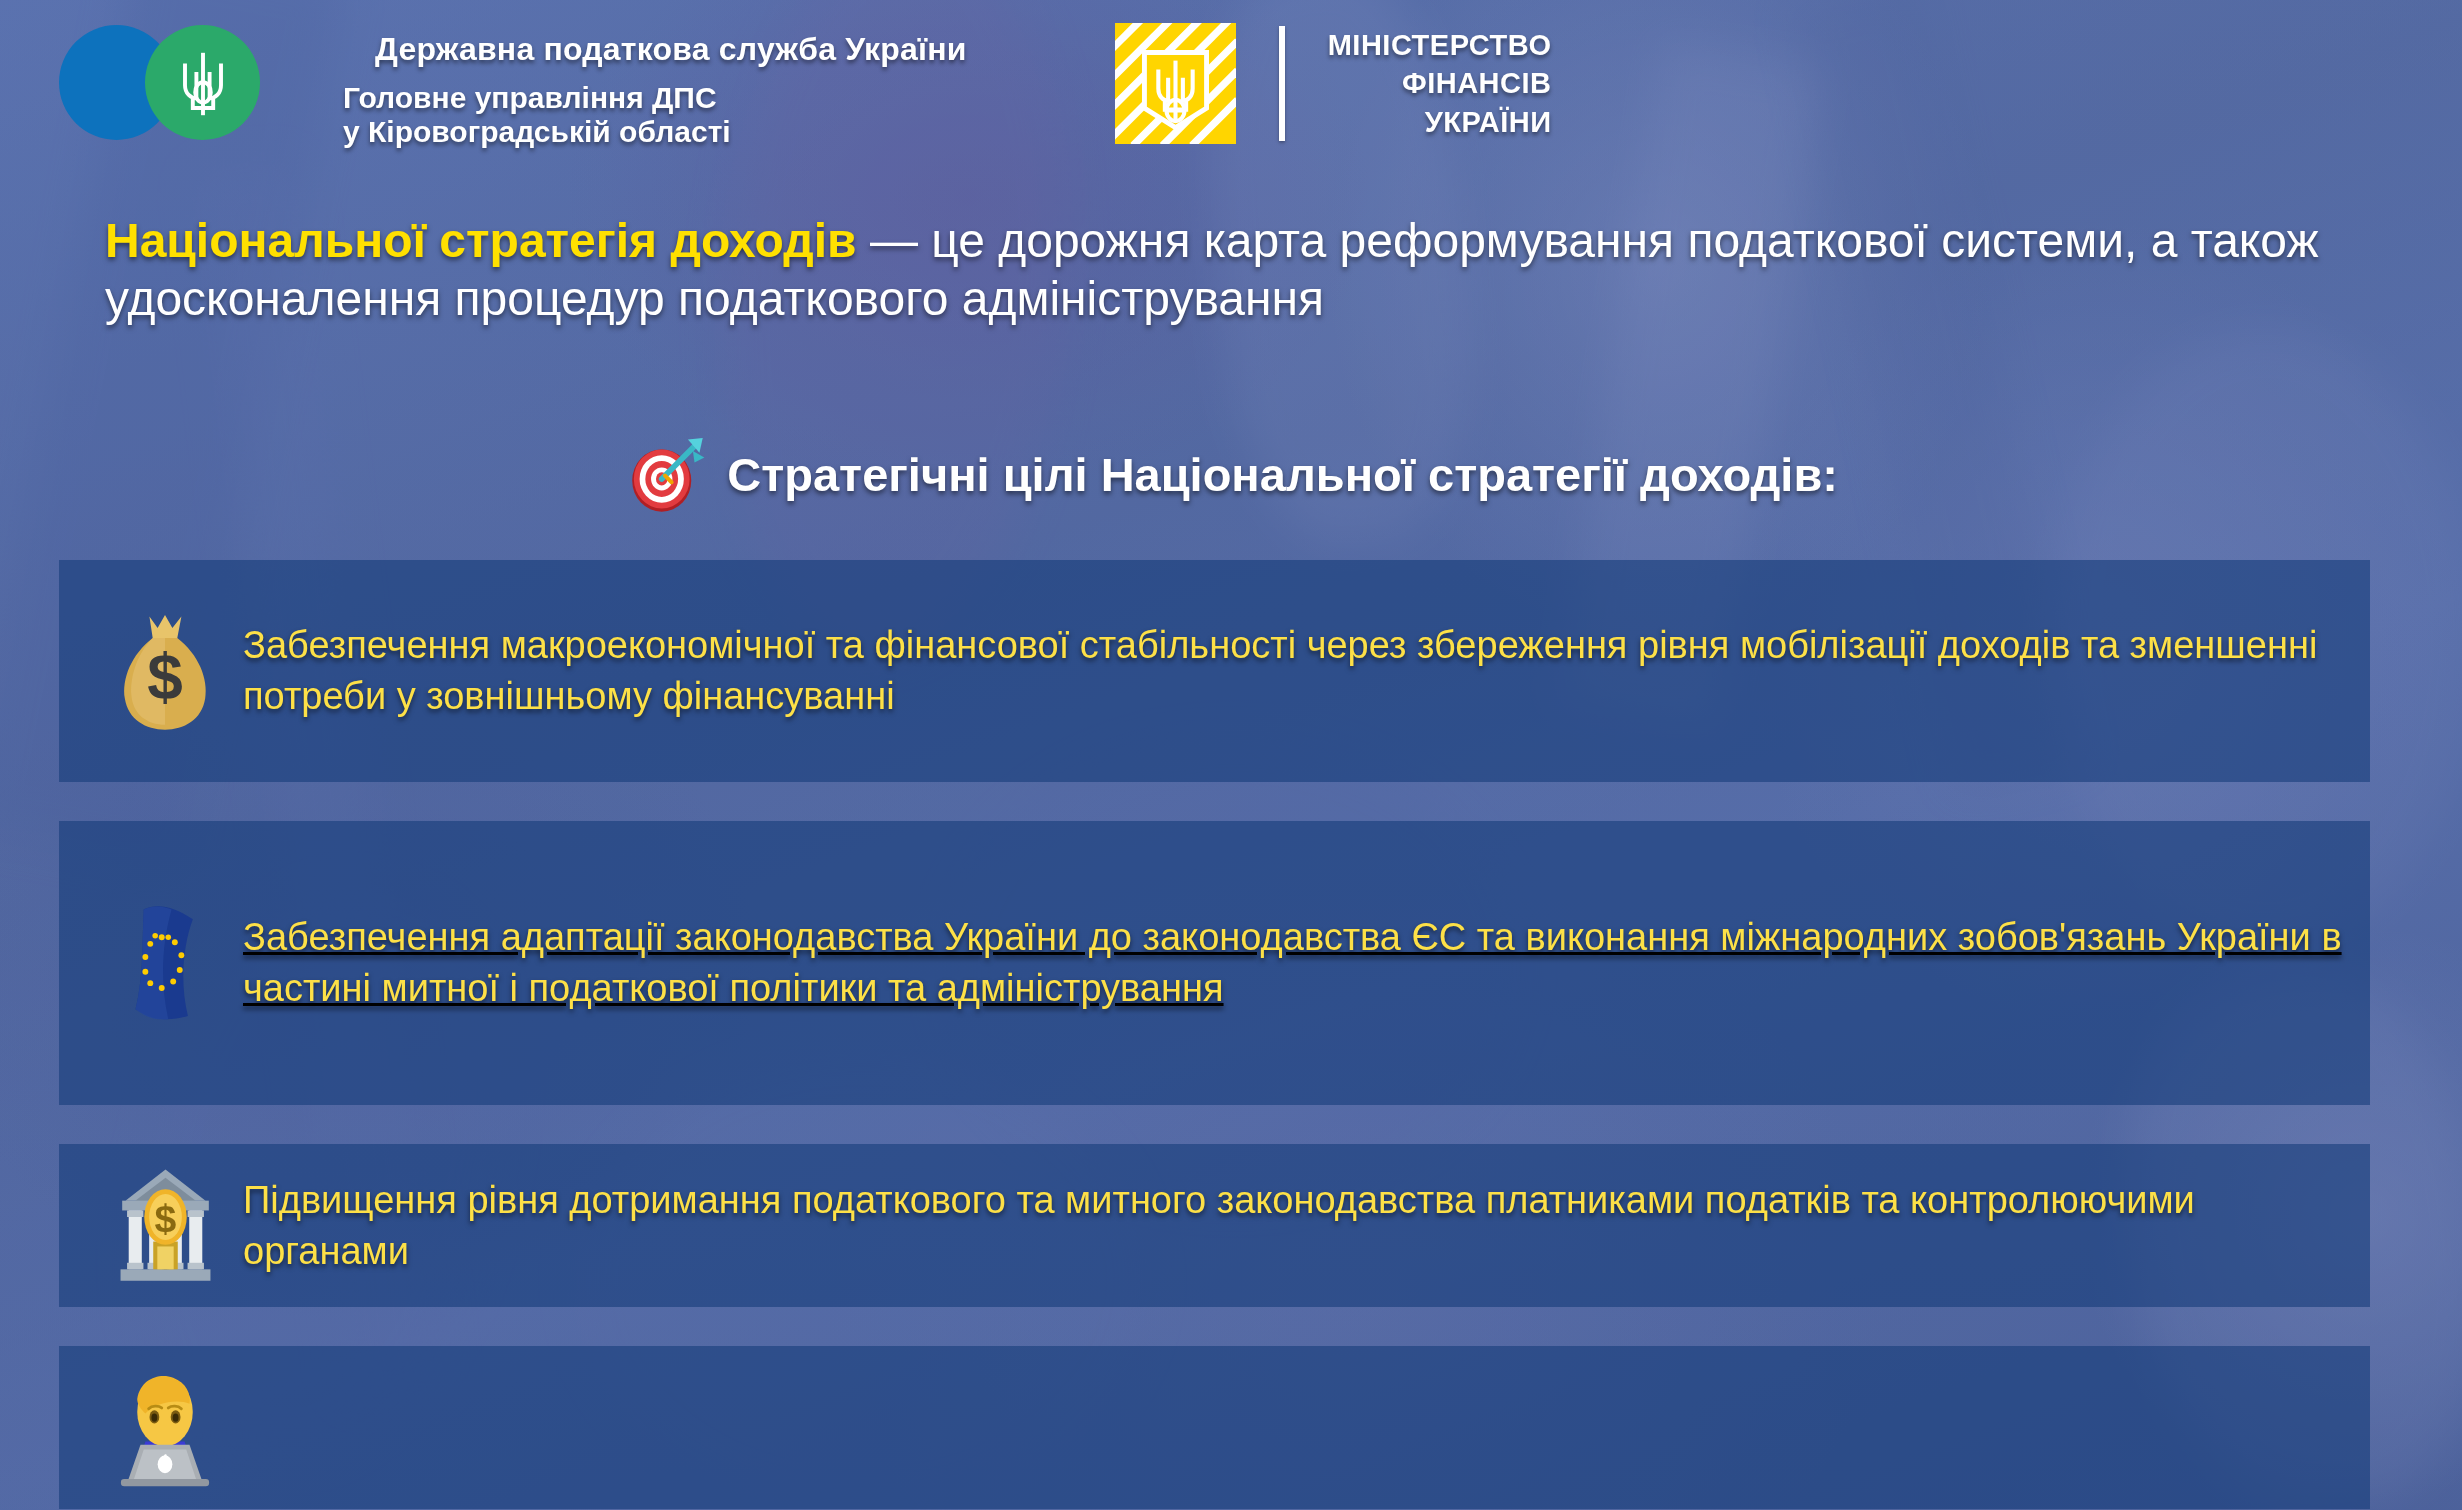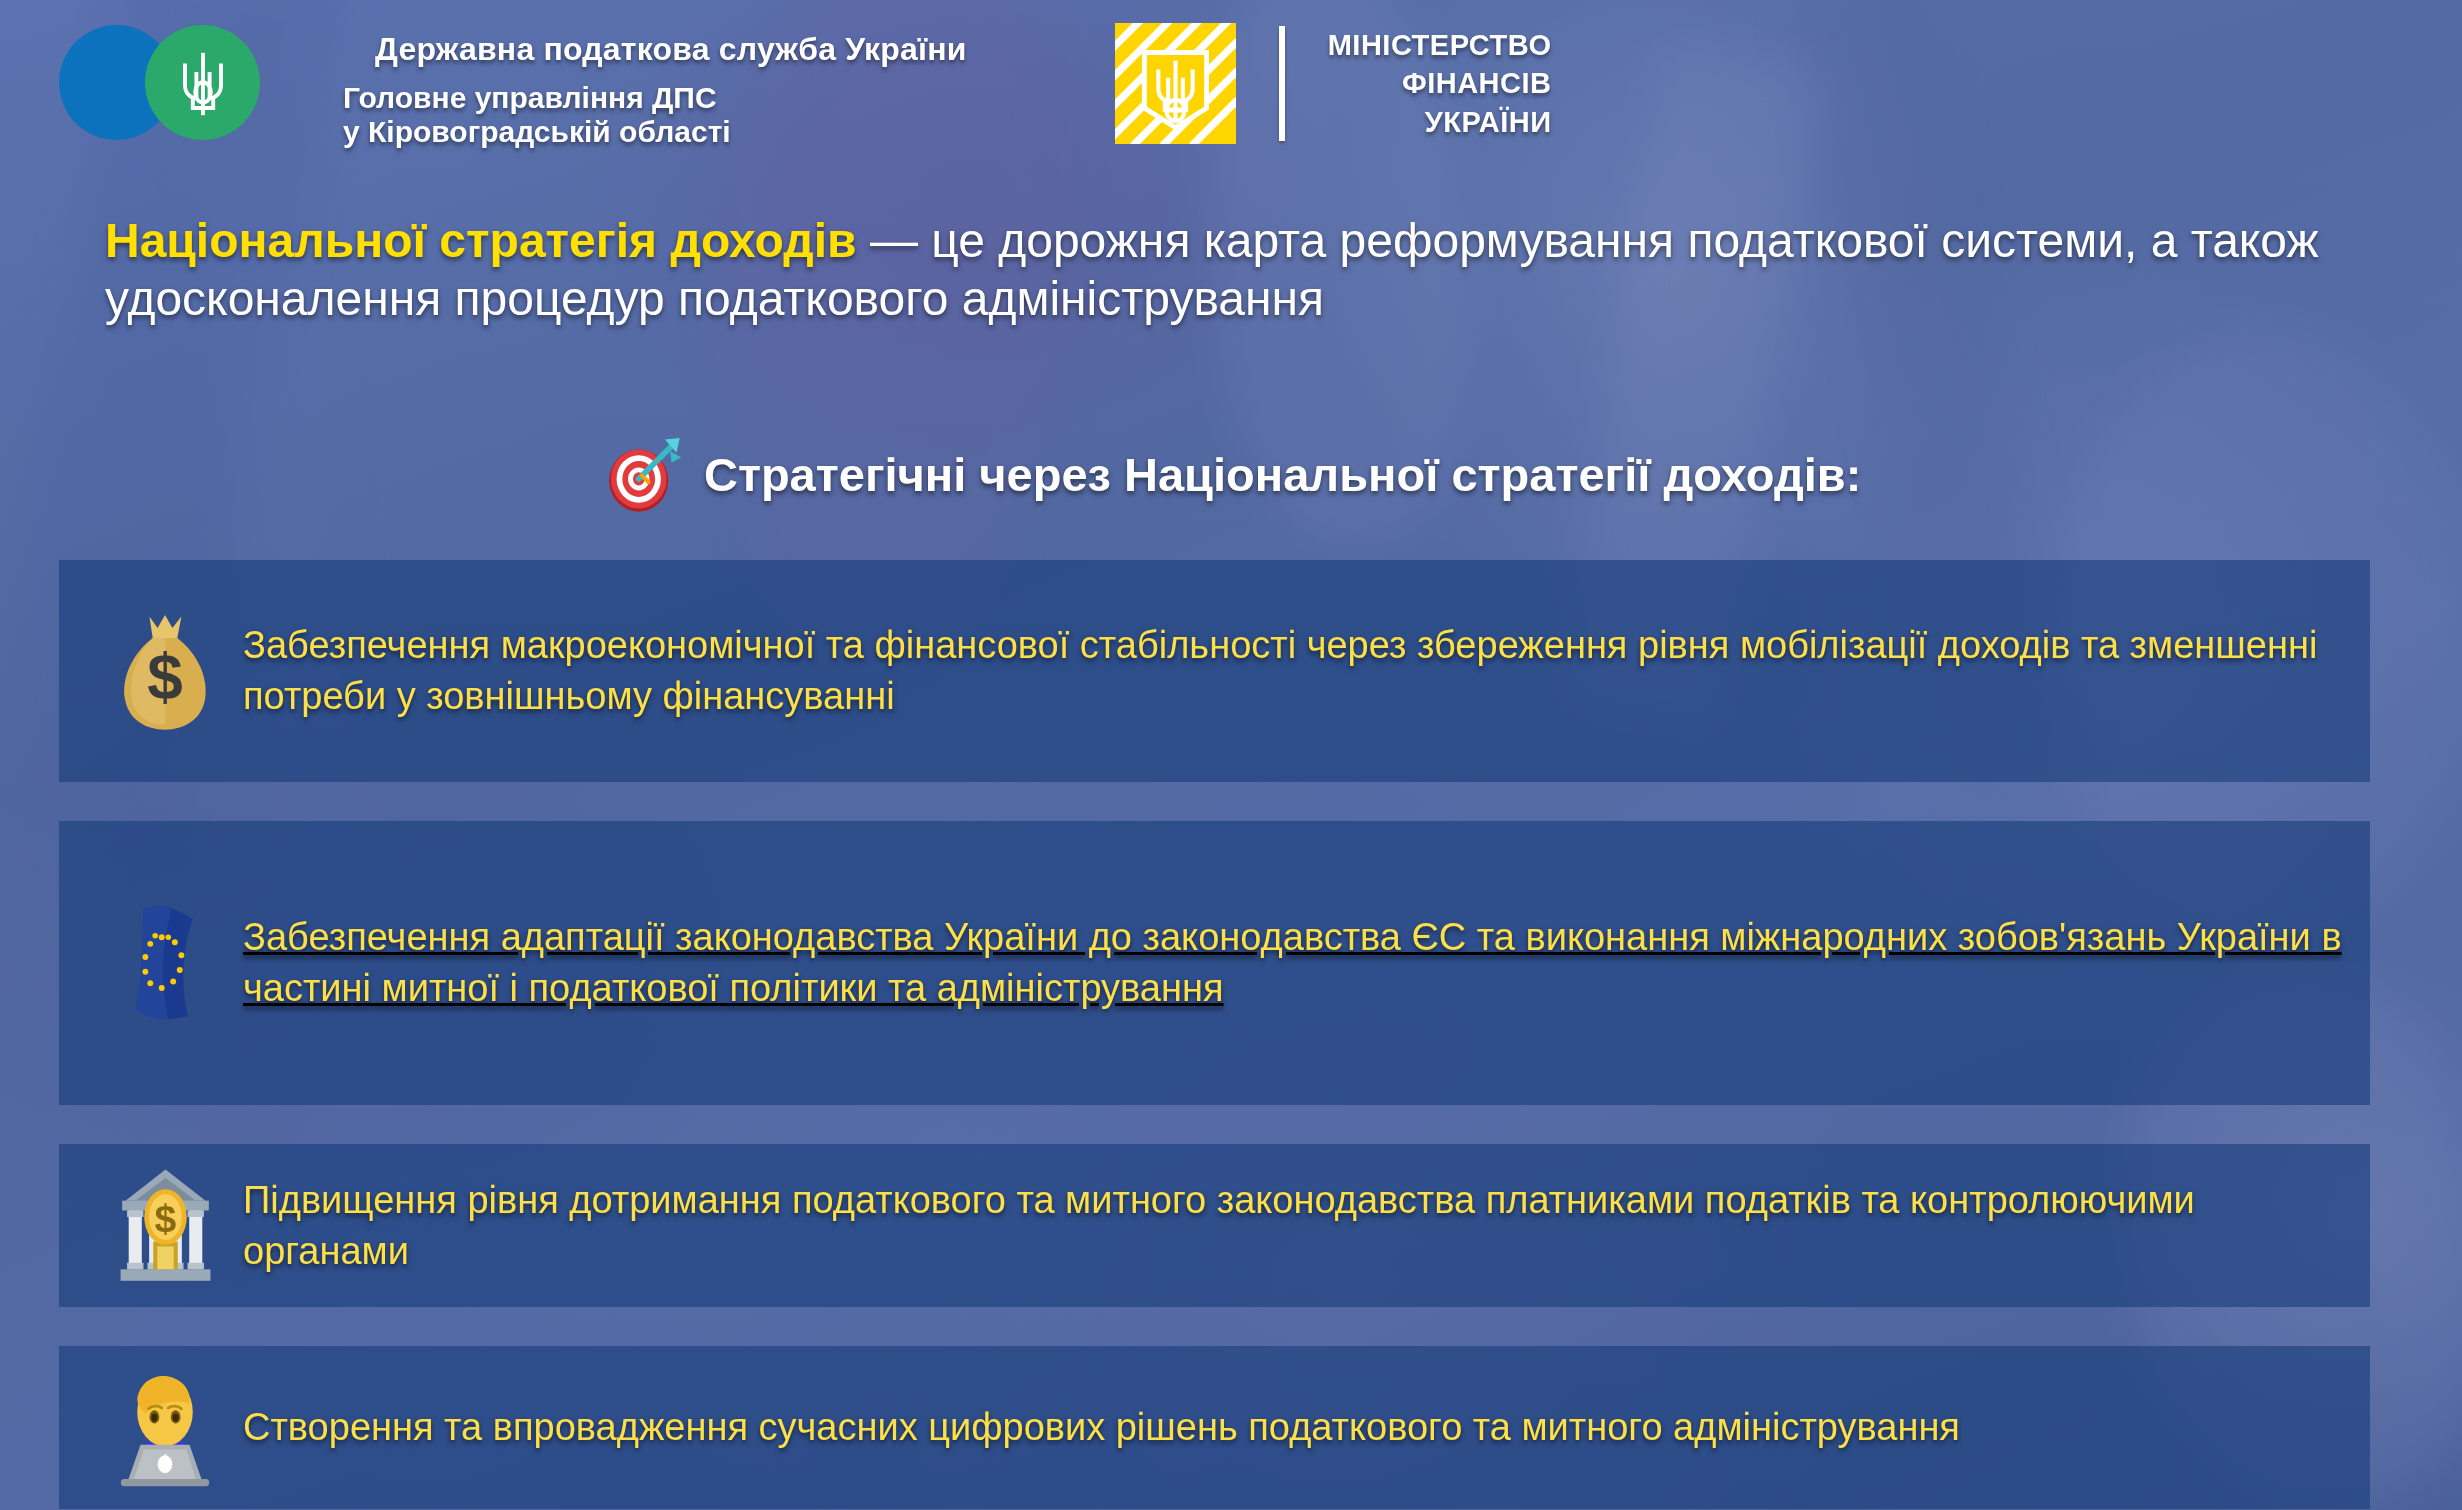--- a/index.html
+++ b/index.html
@@ -168,21 +168,21 @@
     <ellipse cx="46" cy="56" rx="34" ry="36" fill="#e23b3f"></ellipse>
     <ellipse cx="46" cy="56" rx="27" ry="29" fill="#ffffff"></ellipse>
     <ellipse cx="46" cy="56" rx="20" ry="22" fill="#e23b3f"></ellipse>
     <ellipse cx="46" cy="56" rx="13" ry="14" fill="#ffffff"></ellipse>
     <ellipse cx="46" cy="56" rx="7" ry="8" fill="#e23b3f"></ellipse>
     <path d="M46 56 L88 14" stroke="#39b8c6" stroke-width="7" stroke-linecap="round"></path>
     <path d="M50 52 L58 60" stroke="#f0a500" stroke-width="5" stroke-linecap="round"></path>
     <path d="M78 8 L96 6 L92 24 Z" fill="#55d2dd"></path>
     <path d="M84 22 L98 30 L86 36 Z" fill="#39b8c6"></path>
   </svg>
-  <div class="htxt">Стратегічні через Національної стратегії доходів:</div>
+  <div class="htxt">Стратегічні цілі Національної стратегії доходів:</div>
 </div>
 
 <div class="cards">
 
   <div class="card c1">
     <div class="emoji">
       <svg width="100" height="123" viewBox="0 0 122 150">
         <path d="M42 8 L52 22 L61 6 L70 22 L81 8 L76 34 L46 34 Z" fill="#e8c46a"></path>
         <path d="M46 34 C20 54 8 84 12 108 C16 134 38 146 61 146 C84 146 106 134 110 108 C114 84 102 54 76 34 Z" fill="#d9ae4e"></path>
         <path d="M46 34 C28 52 18 80 20 104 C22 128 40 140 61 140 L61 34 Z" fill="#e6c375" opacity=".55"></path>
@@ -265,17 +265,16 @@
         </g>
         <path d="M40 52 C44 48 52 48 56 51" stroke="#b78c14" stroke-width="3.5" fill="none" stroke-linecap="round"></path>
         <path d="M64 51 C68 48 76 48 80 52" stroke="#b78c14" stroke-width="3.5" fill="none" stroke-linecap="round"></path>
         <path d="M14 142 L30 96 L90 96 L106 142 Z" fill="#a9aeb3"></path>
         <path d="M22 138 L34 102 L86 102 L98 138 Z" fill="#bcc1c6"></path>
         <rect x="6" y="138" width="108" height="9" rx="4" fill="#9298a0"></rect>
         <ellipse cx="60" cy="120" rx="9" ry="11" fill="#ffffff"></ellipse>
         <path d="M60 108 C62 112 62 113 60 114" stroke="#ffffff" stroke-width="3" fill="none"></path>
       </svg>
     </div>
-    <div class="ctext">Створення та впровадження сучасних цифрових рішень податкового та митного адміністрування</div>
   </div>
 
 </div>
 
 
 </body></html>

